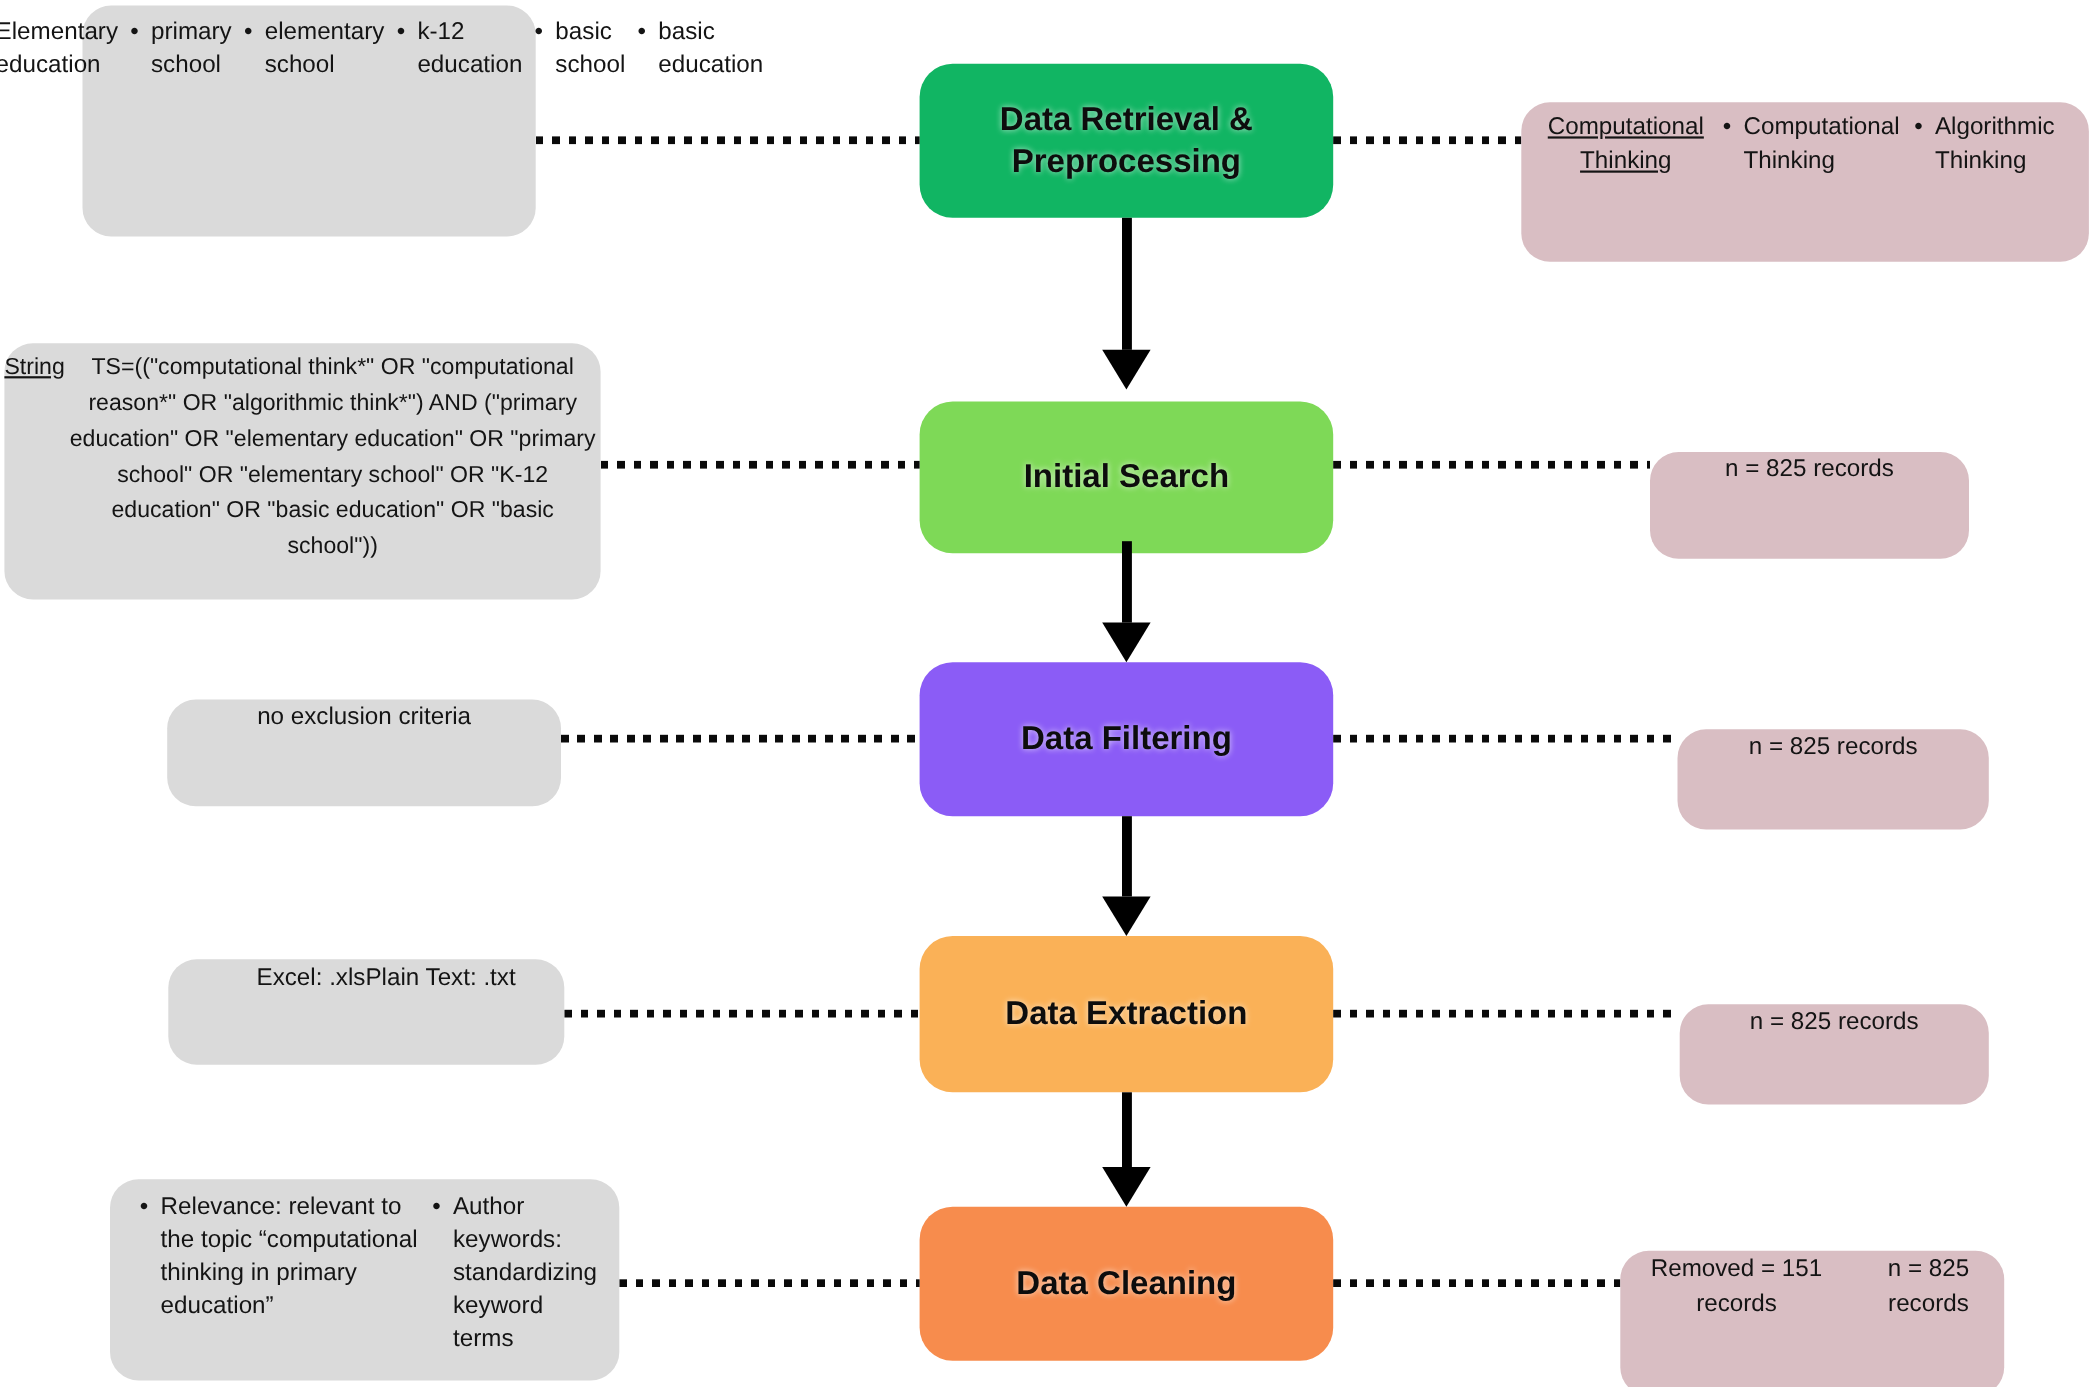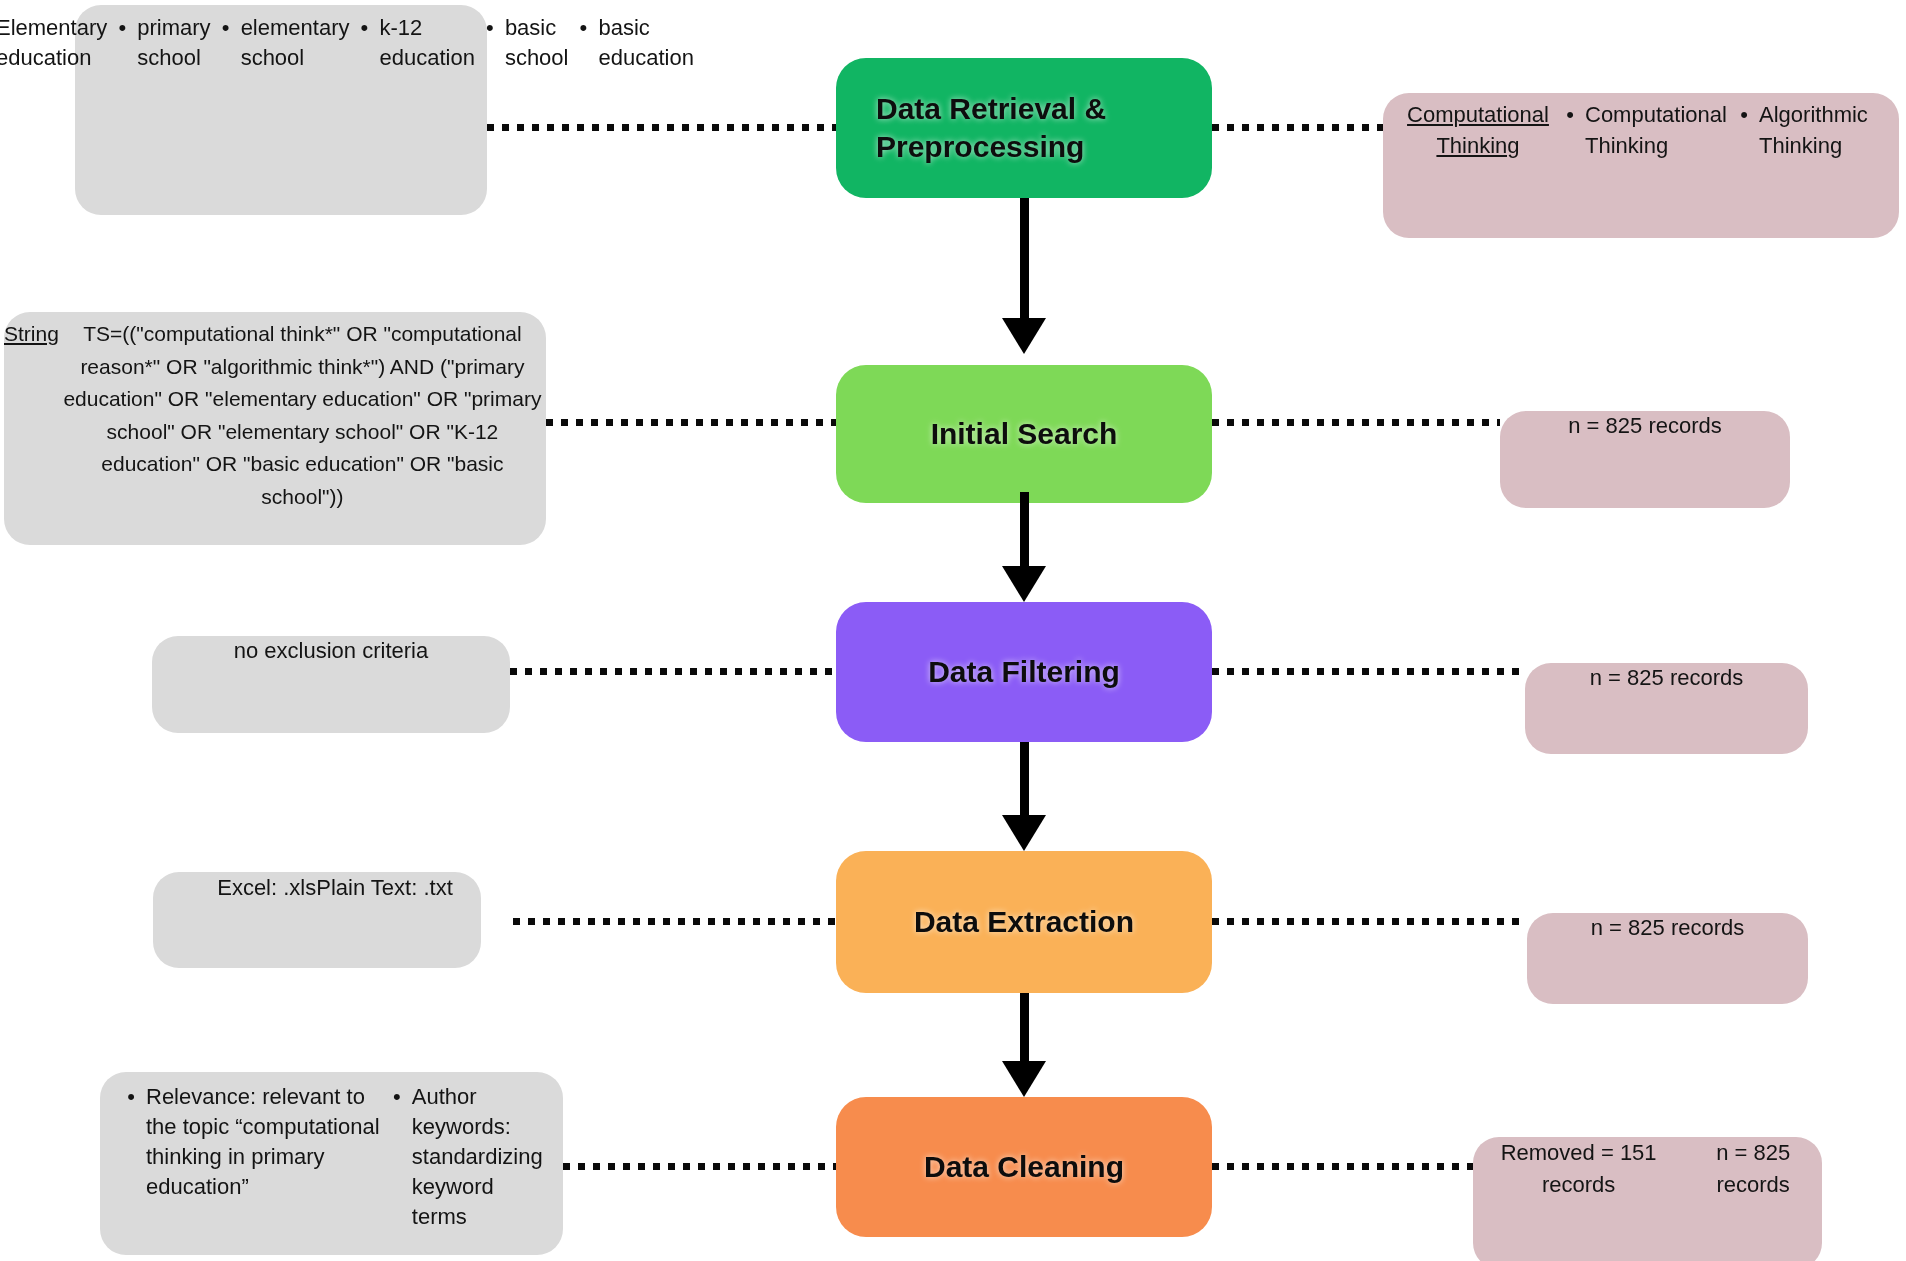--- a/index.html
+++ b/index.html
@@ -3,21 +3,21 @@
 <meta charset="utf-8">
 <style>
   html,body{margin:0;padding:0;background:#ffffff;}
   .canvas{
     position:relative;width:1906px;height:1261px;background:#ffffff;overflow:hidden;
     font-family:"Liberation Sans","DejaVu Sans",sans-serif;color:#141414;
   }
   
   .stage{
     position:absolute;border-radius:30px;display:flex;align-items:center;justify-content:center;
-    text-align:left;font-weight:bold;font-size:30px;line-height:38px;color:#0d0d0d;
+    text-align:center;font-weight:bold;font-size:30px;line-height:38px;color:#0d0d0d;
   }
   .stage .lbl{padding:0 40px;text-shadow:0 0 6px rgba(255,255,255,.7);}
   
   .note{
     position:absolute;background:#dadada;border-radius:26px;display:flex;flex-direction:row;
     justify-content:center;font-size:22px;line-height:30px;color:#141414;box-sizing:border-box;
   }
   .note.pink{background:#d9bec3;margin-top:36px;}
   .note .nt{text-align:center;text-decoration:underline;}
   .note .ctr{text-align:center;}
@@ -113,21 +113,21 @@
 
   <div class="note" style="left:4px;top:312px;width:542px;height:233px;padding:6px 0;font-size:21px;line-height:32.5px;">
     <div class="nt">String</div>
     <div class="ctr">TS=(("computational think*" OR "computational reason*" OR "algorithmic think*") AND ("primary education" OR "elementary education" OR "primary school" OR "elementary school" OR "K-12 education" OR "basic education" OR "basic school"))</div>
   </div>
 
   <div class="note" style="left:152px;top:636px;width:358px;height:97px;">
     <div class="ctr">no exclusion criteria</div>
   </div>
 
-  <div class="note" style="left:153px;top:872px;width:328px;height:96px;line-height:31px;padding-left:36px;">
+  <div class="note" style="left:153px;top:872px;width:360px;height:96px;line-height:31px;padding-left:36px;">
     <div class="ctr">Excel: .xls</div>
     <div class="ctr">Plain Text: .txt</div>
   </div>
 
   <div class="note" style="left:100px;top:1072px;width:463px;height:183px;padding:10px 16px;line-height:30px;">
     <div class="li">
       <span class="b">•</span>
       <span class="t">Relevance: relevant to the topic “computational thinking in primary education”</span>
     </div>
     <div class="li">

